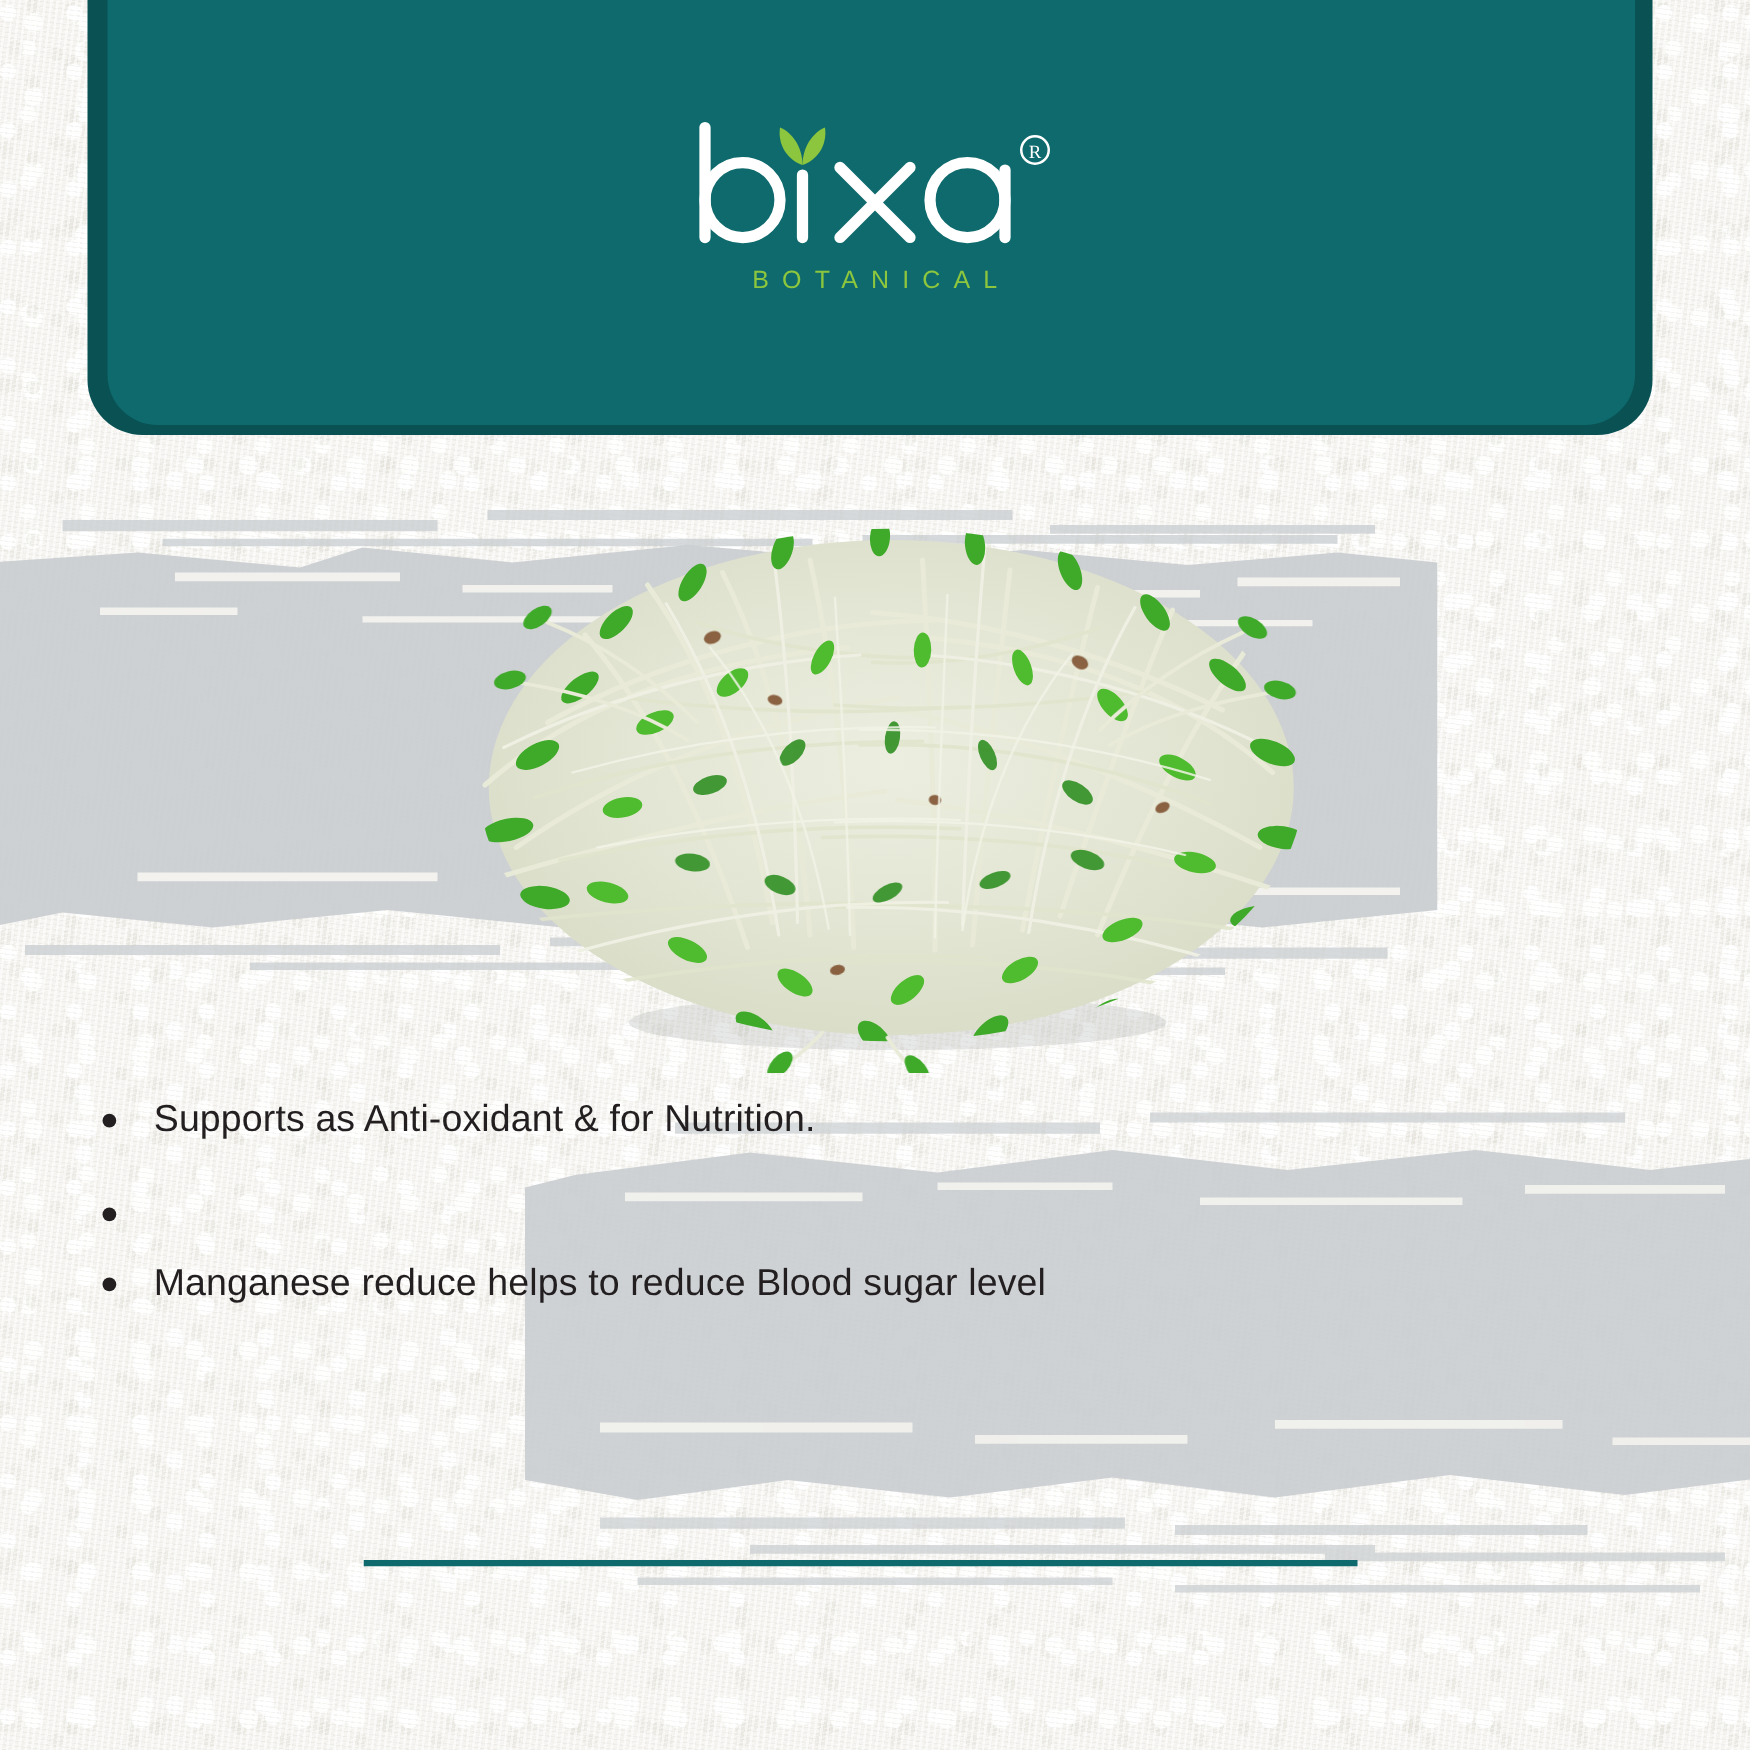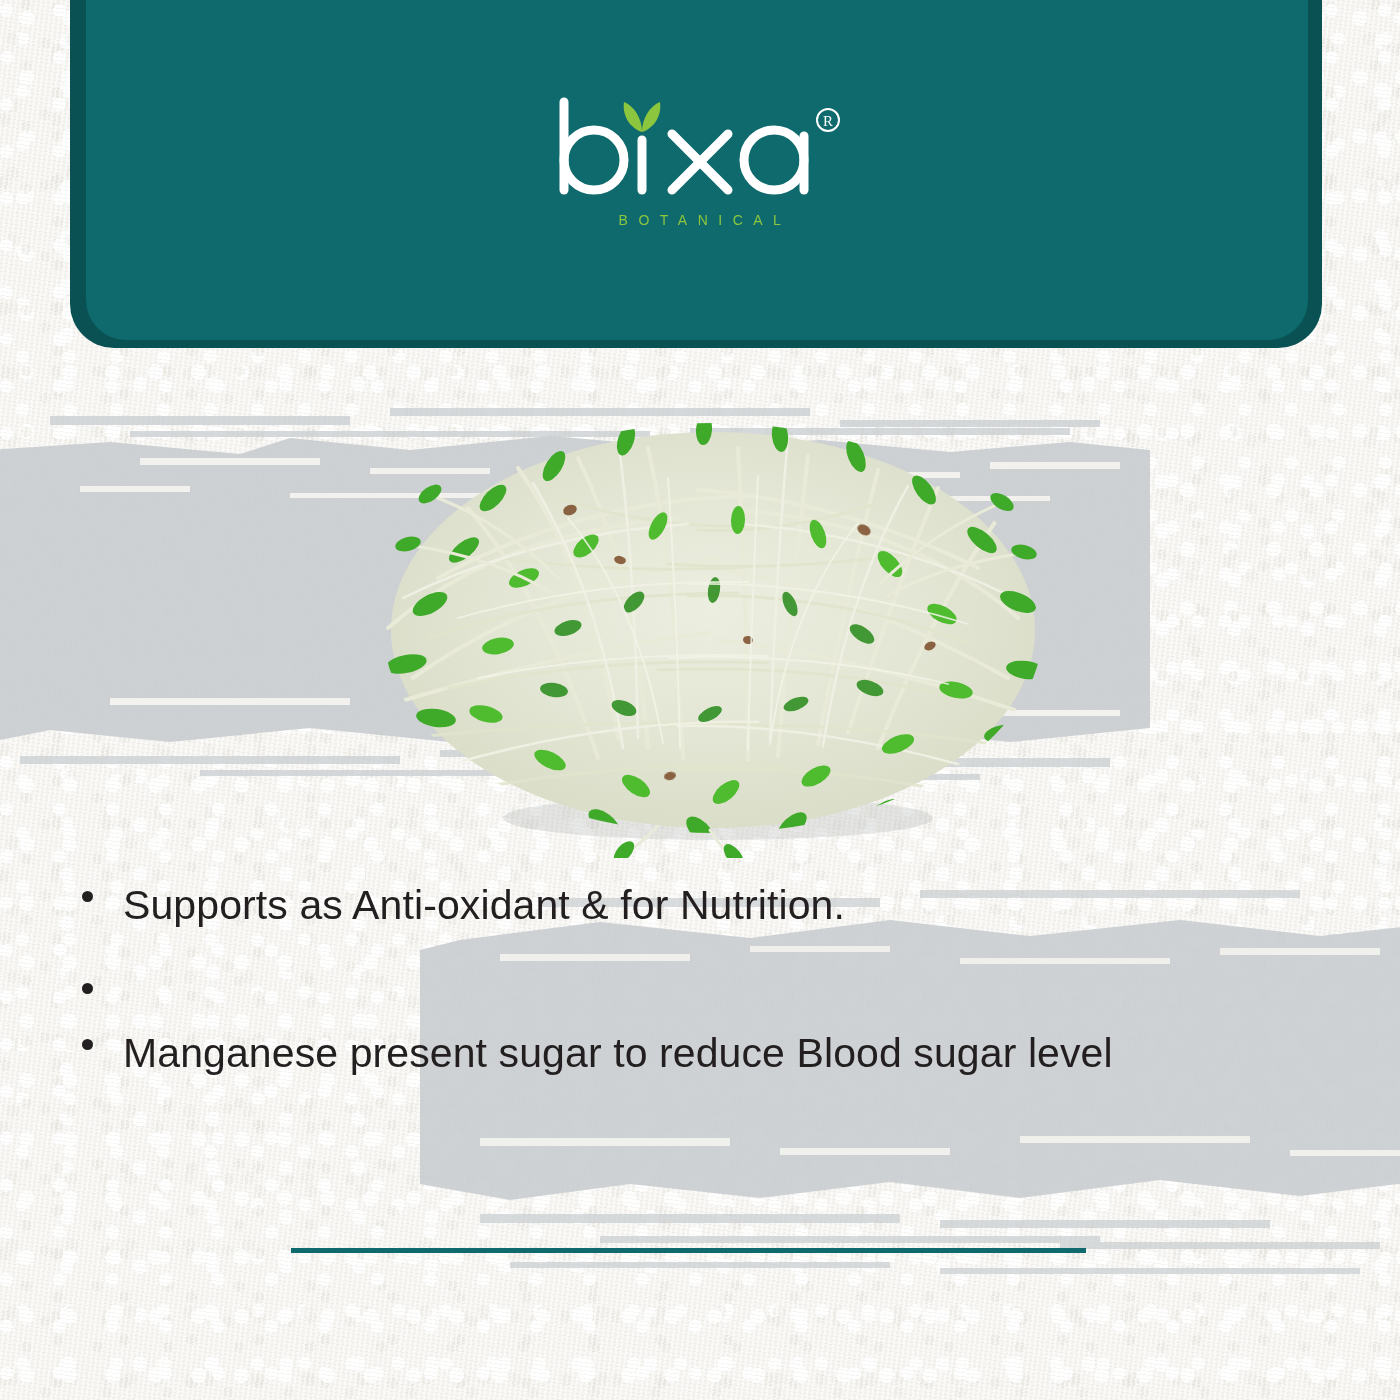--- a/index.html
+++ b/index.html
@@ -73,21 +73,21 @@
     right: 0;
     top: 96px;
     display: flex;
     flex-direction: column;
     align-items: center;
   }
   .logo-mark { position: relative; }
   .logo-word-sub {
     margin-top: 2px;
     color: #8cc63e;
-    font-size: 14px;
+    font-size: 20px;
     letter-spacing: 10.5px;
     font-weight: 400;
     text-indent: 10px;
     font-family: "Liberation Sans", sans-serif;
   }
 
   
   .brush-band { position: absolute; }
   .brush-top { left: -10px; top: 398px; width: 1160px; height: 400px; }
   .brush-bottom { left: 420px; top: 880px; width: 1010px; height: 430px; }
@@ -118,21 +118,21 @@
     width: 11px;
     height: 11px;
     border-radius: 50%;
     background: #231f20;
     margin-top: 19px;
     margin-left: 10px;
     margin-right: 30px;
   }
   .benefit-text {
     color: #231f20;
-    font-size: 41px;
+    font-size: 30px;
     line-height: 1.62;
     font-weight: 400;
     letter-spacing: 0.1px;
     font-family: "Liberation Sans", sans-serif;
   }
 
   
   .divider {
     position: absolute;
     left: 291px;
@@ -407,19 +407,19 @@
   <div class="benefits">
     <div class="benefit-row">
       <span class="bullet-dot"></span>
       <span class="benefit-text">Supports as Anti-oxidant &amp; for Nutrition.</span>
     </div>
     <div class="benefit-row">
       <span class="bullet-dot"></span>
     </div>
     <div class="benefit-row">
       <span class="bullet-dot"></span>
-      <span class="benefit-text">Manganese present sugar to reduce Blood sugar level</span>
+      <span class="benefit-text">Manganese reduce helps to reduce Blood sugar level</span>
     </div>
   </div>
 
   <div class="divider"></div>
 
 </div>
 
 </body></html>

